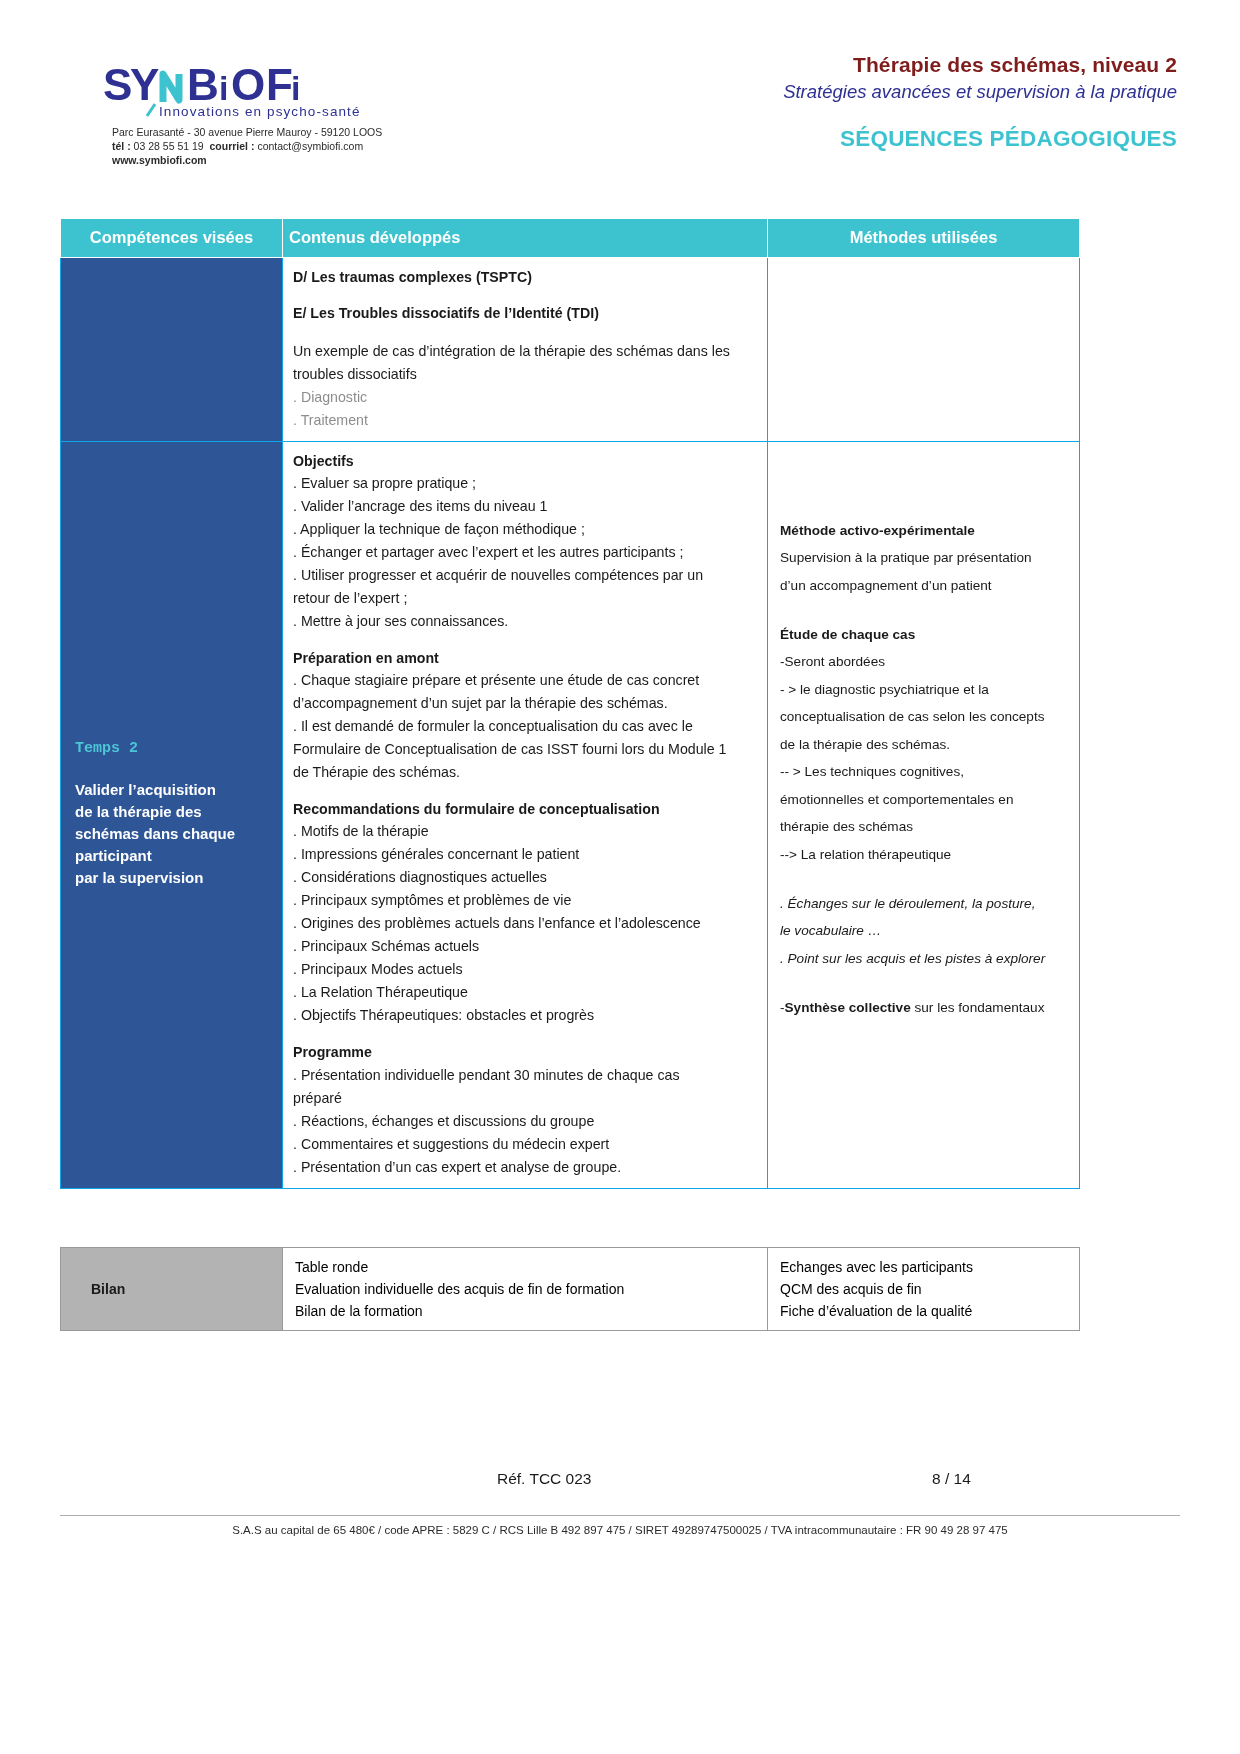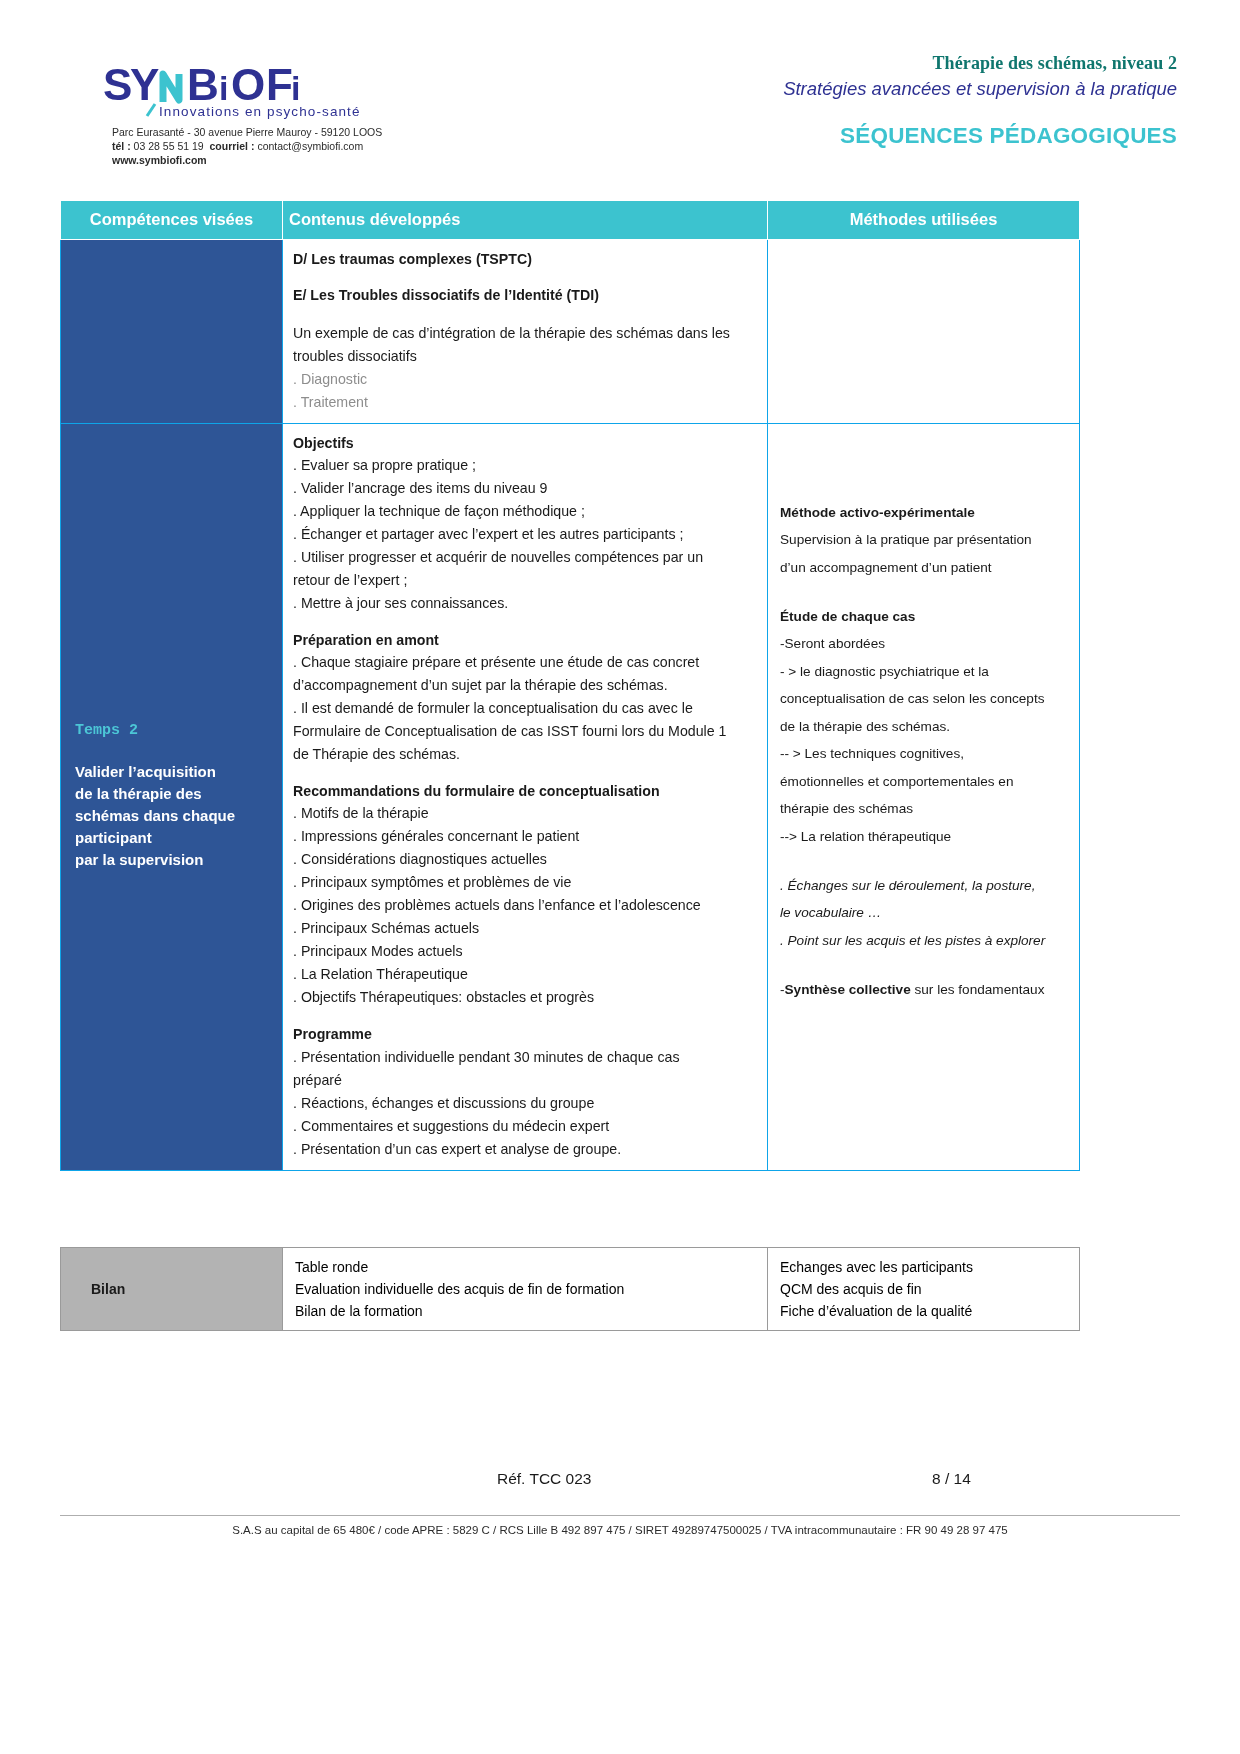--- a/index.html
+++ b/index.html
@@ -41,47 +41,46 @@
   .addr b { font-weight: bold; }
 
   .title-block {
     position: absolute;
     right: 63px;
     top: 0px;
     text-align: right;
     width: 700px;
   }
   .doc-title {
-    font-size: 18px;
-    font-weight: bold;
-    color: #0f766e;
+    font-size: 21px;
+    font-weight: bold;
+    color: #7f1d1d;
     letter-spacing: .1px;
     line-height: 1.25;
-    font-family: Liberation Serif, serif;
   }
   .doc-subtitle {
     font-size: 18.5px;
     font-style: italic;
     color: #2e3192;
     line-height: 1.3;
     margin-top: 2px;
   }
   .doc-section {
     margin-top: 22px;
     font-size: 22.5px;
     font-weight: bold;
     color: #3cc3cf;
     letter-spacing: .2px;
   }
 
   
   .tbl {
     position: absolute;
     left: 60px;
-    top: 200px;
+    top: 218px;
     width: 1019px;
     border-collapse: collapse;
     table-layout: fixed;
   }
   .tbl col.c1 { width: 222px; }
   .tbl col.c2 { width: 485px; }
   .tbl col.c3 { width: 312px; }
 
   .tbl th {
     background: #3cc3cf;
@@ -283,21 +282,21 @@
             <div>schémas dans chaque</div>
             <div>participant</div>
             <div>par la supervision</div>
           </div>
         </td>
 
         <td class="mid-col">
           <div class="blk-title">Objectifs</div>
           <div>
             <div class="blk-line">. Evaluer sa propre pratique ;</div>
-            <div class="blk-line">. Valider l’ancrage des items du niveau 9</div>
+            <div class="blk-line">. Valider l’ancrage des items du niveau 1</div>
             <div class="blk-line">. Appliquer la technique de façon méthodique ;</div>
             <div class="blk-line">. Échanger et partager avec l’expert et les autres participants ;</div>
             <div class="blk-line">. Utiliser progresser et acquérir de nouvelles compétences par un</div>
             <div class="blk-line">retour de l’expert ;</div>
             <div class="blk-line">. Mettre à jour ses connaissances.</div>
           </div>
 
           <div class="spacer"></div>
 
           <div class="blk-title">Préparation en amont</div>

